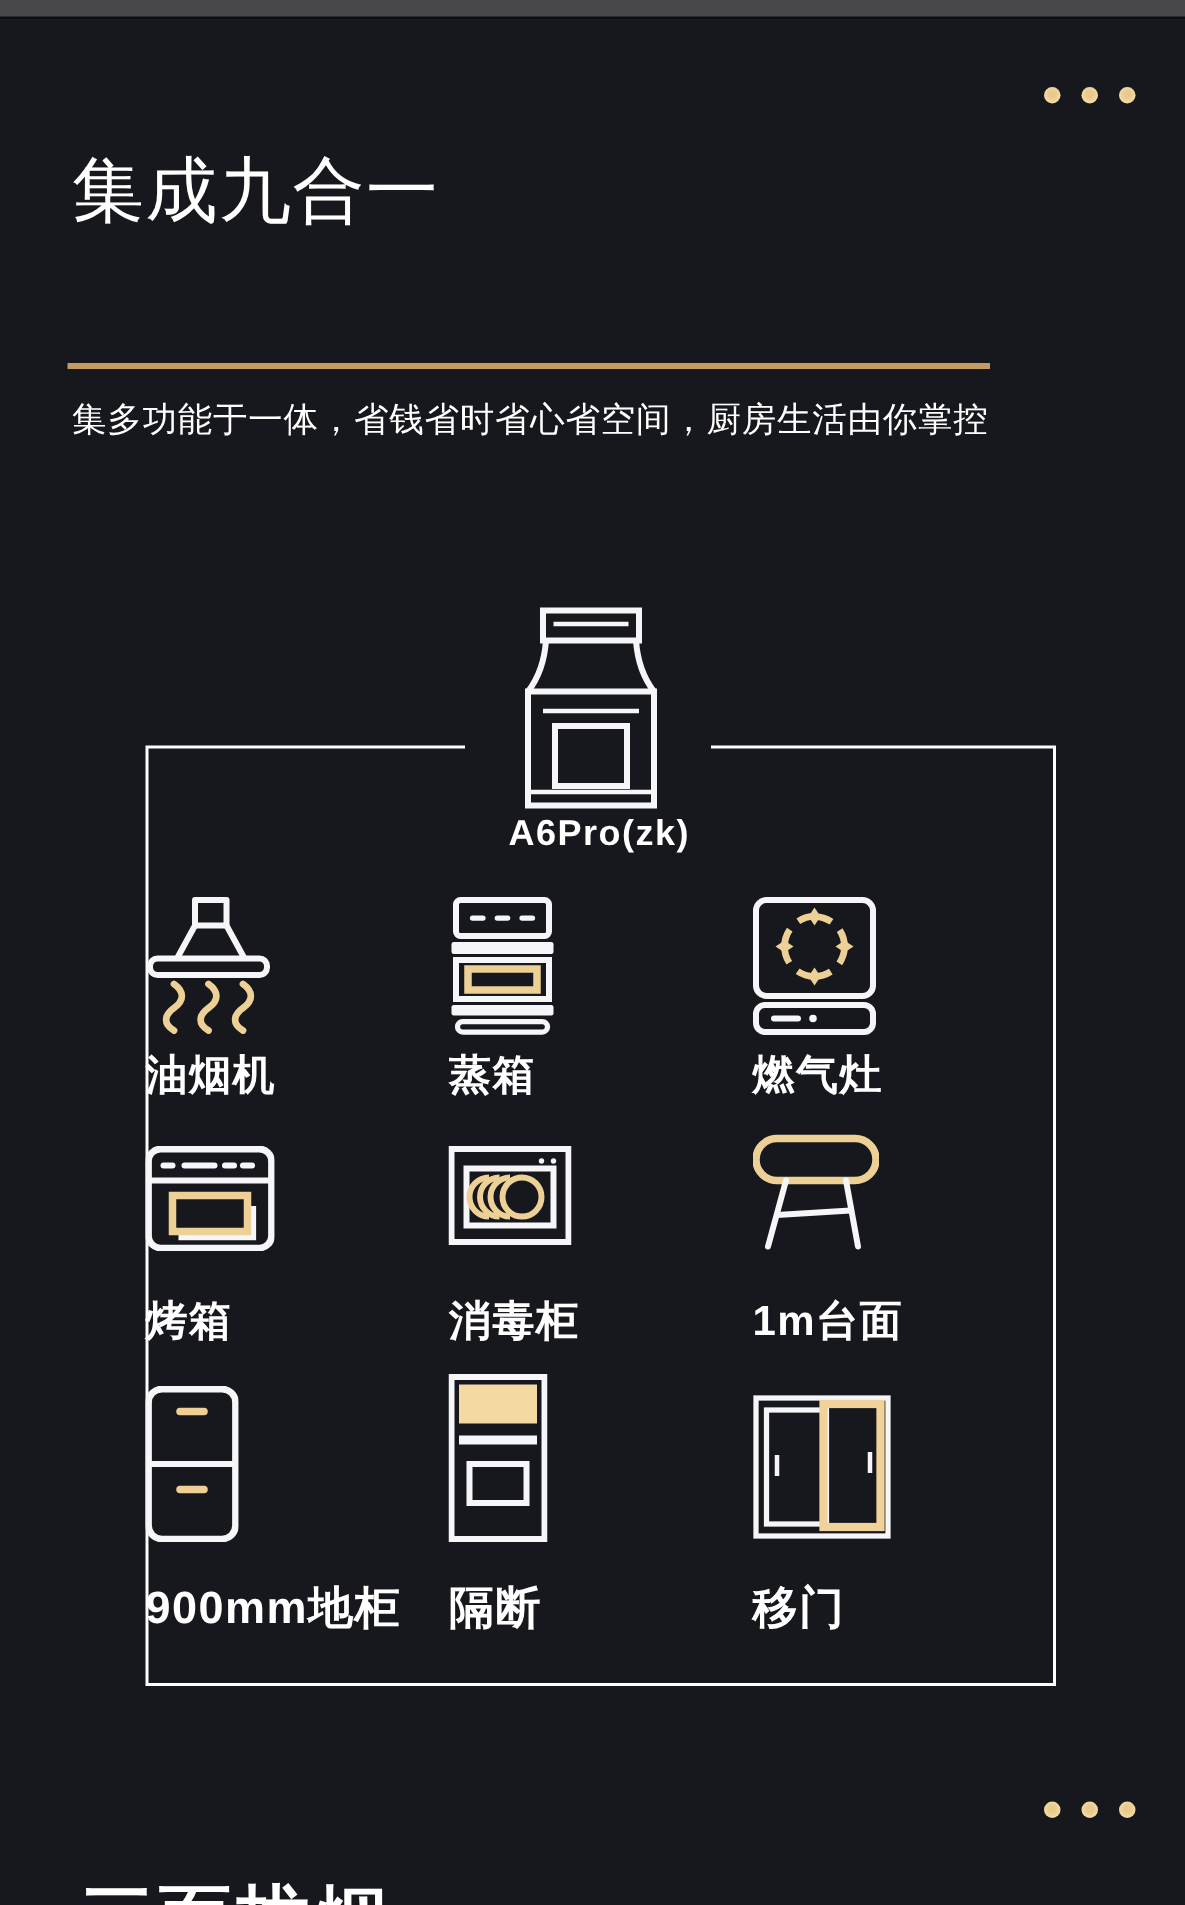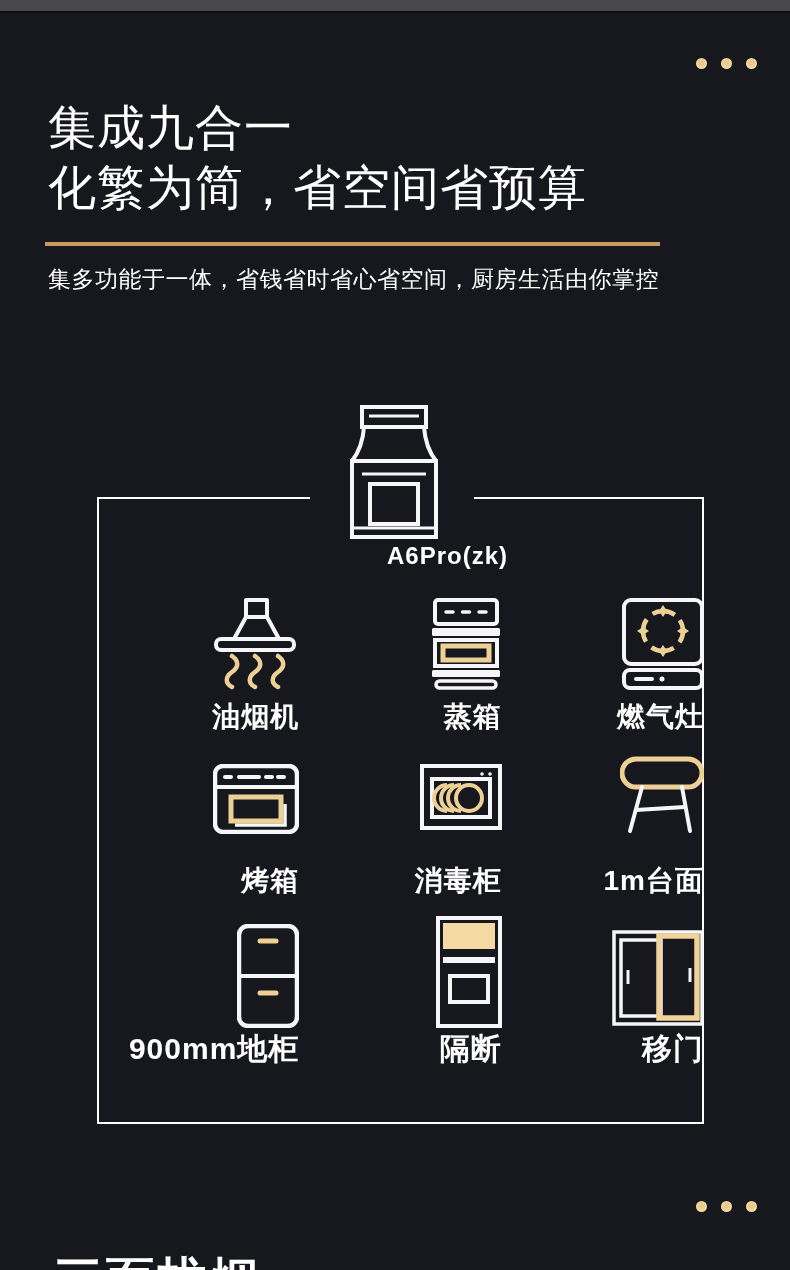--- a/index.html
+++ b/index.html
@@ -24,60 +24,60 @@
   }
   .underline{position:absolute;left:45px;top:242px;width:615px;height:4px;background:#c49c60;}
   .subtitle{
     position:absolute;left:48px;top:264px;
     color:#ffffff;font-size:23px;font-weight:normal;letter-spacing:0.5px;
   }
   
   .unit-icon{position:absolute;left:348px;top:404px;}
   .unit-label{
     position:absolute;left:97px;top:542px;width:605px;
-    text-align:center;color:#ffffff;font-size:24px;font-weight:bold;letter-spacing:1px;margin-left:48px;
+    text-align:center;color:#ffffff;font-size:24px;font-weight:bold;letter-spacing:1px;
   }
   .feature-box{
     position:absolute;left:97px;top:497px;width:607px;height:627px;
     border:2px solid #fefefe;box-sizing:border-box;
   }
   .border-gap{position:absolute;left:211px;top:-4px;width:164px;height:10px;background:#17181d;}
   
   .grid-row{position:absolute;left:97px;width:607px;display:flex;}
   .grid-row.r1{top:598px;}
   .grid-row.r2{top:756px;}
   .grid-row.r3{top:918px;}
-  .cell{flex:1 1 0;display:flex;flex-direction:column;align-items:flex-end;}
+  .cell{flex:1 1 0;display:flex;flex-direction:column;align-items:flex-start;}
   .icon-area{display:flex;align-items:flex-end;justify-content:center;}
   .r1 .icon-area{height:92px;}
   .r2 .icon-area{height:78px;}
   .r3 .icon-area{height:110px;}
   .cell-label{color:#ffffff;font-weight:bold;text-align:center;white-space:nowrap;}
   .r1 .cell-label,.r2 .cell-label{font-size:28px;margin-top:8px;letter-spacing:1px;}
   .r2 .cell-label{margin-top:28px;}
-  .r3 .cell-label{font-size:30px;margin-top:1px;letter-spacing:1px;}
+  .r3 .cell-label{font-size:30px;margin-top:24px;letter-spacing:1px;}
   
   .partial-heading{
     position:absolute;left:54px;top:1256px;
     color:#ffffff;font-size:48px;font-weight:bold;line-height:48px;letter-spacing:4px;
   }
   svg{display:block;}
 </style>
 </head>
 <body>
 
 <div class="top-strip"></div>
 
 <div class="dots top">
   <span class="dot"></span>
   <span class="dot"></span>
   <span class="dot"></span>
 </div>
 
-<div class="title"><span>集成九合一</span><br><span>化繁为简，省空间省预算</span></div>
+<div class="title"><span>集成九合一</span><br></div>
 
 <div class="underline"></div>
 
 <div class="subtitle">集多功能于一体，省钱省时省心省空间，厨房生活由你掌控</div>
 
 <div class="feature-box">
   <div class="border-gap"></div>
 </div>
 
 <div class="unit-icon">

